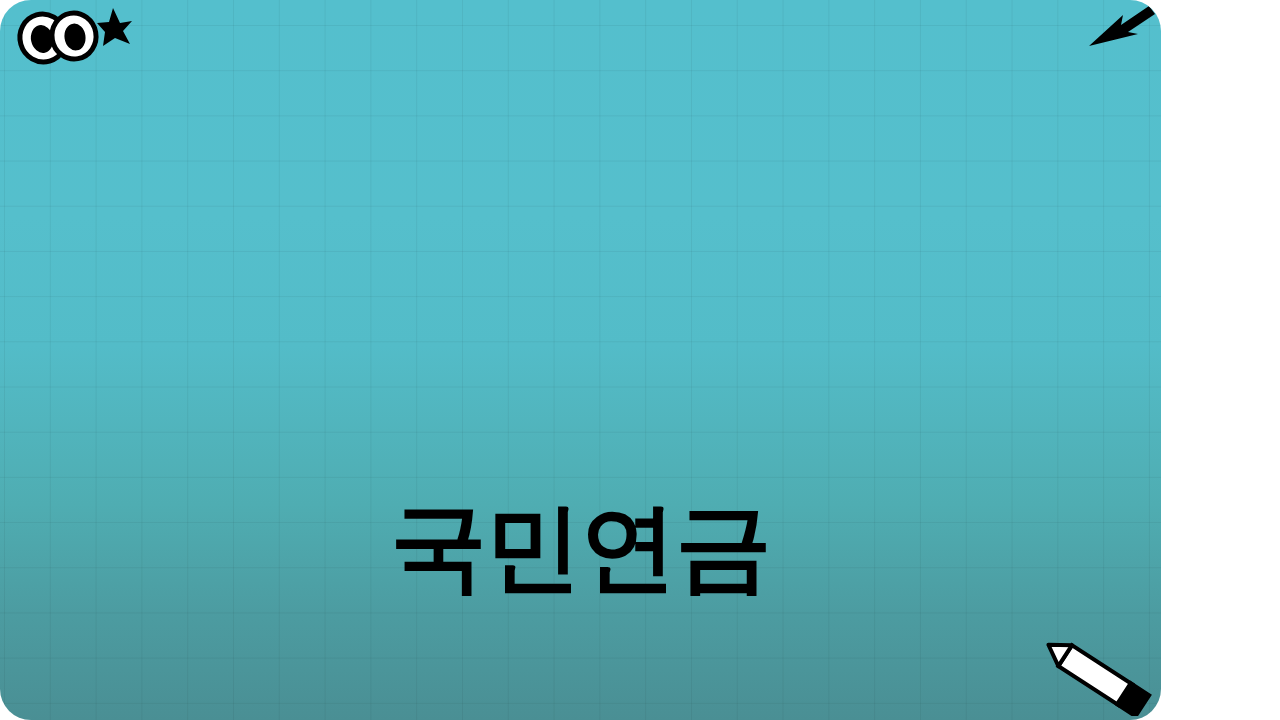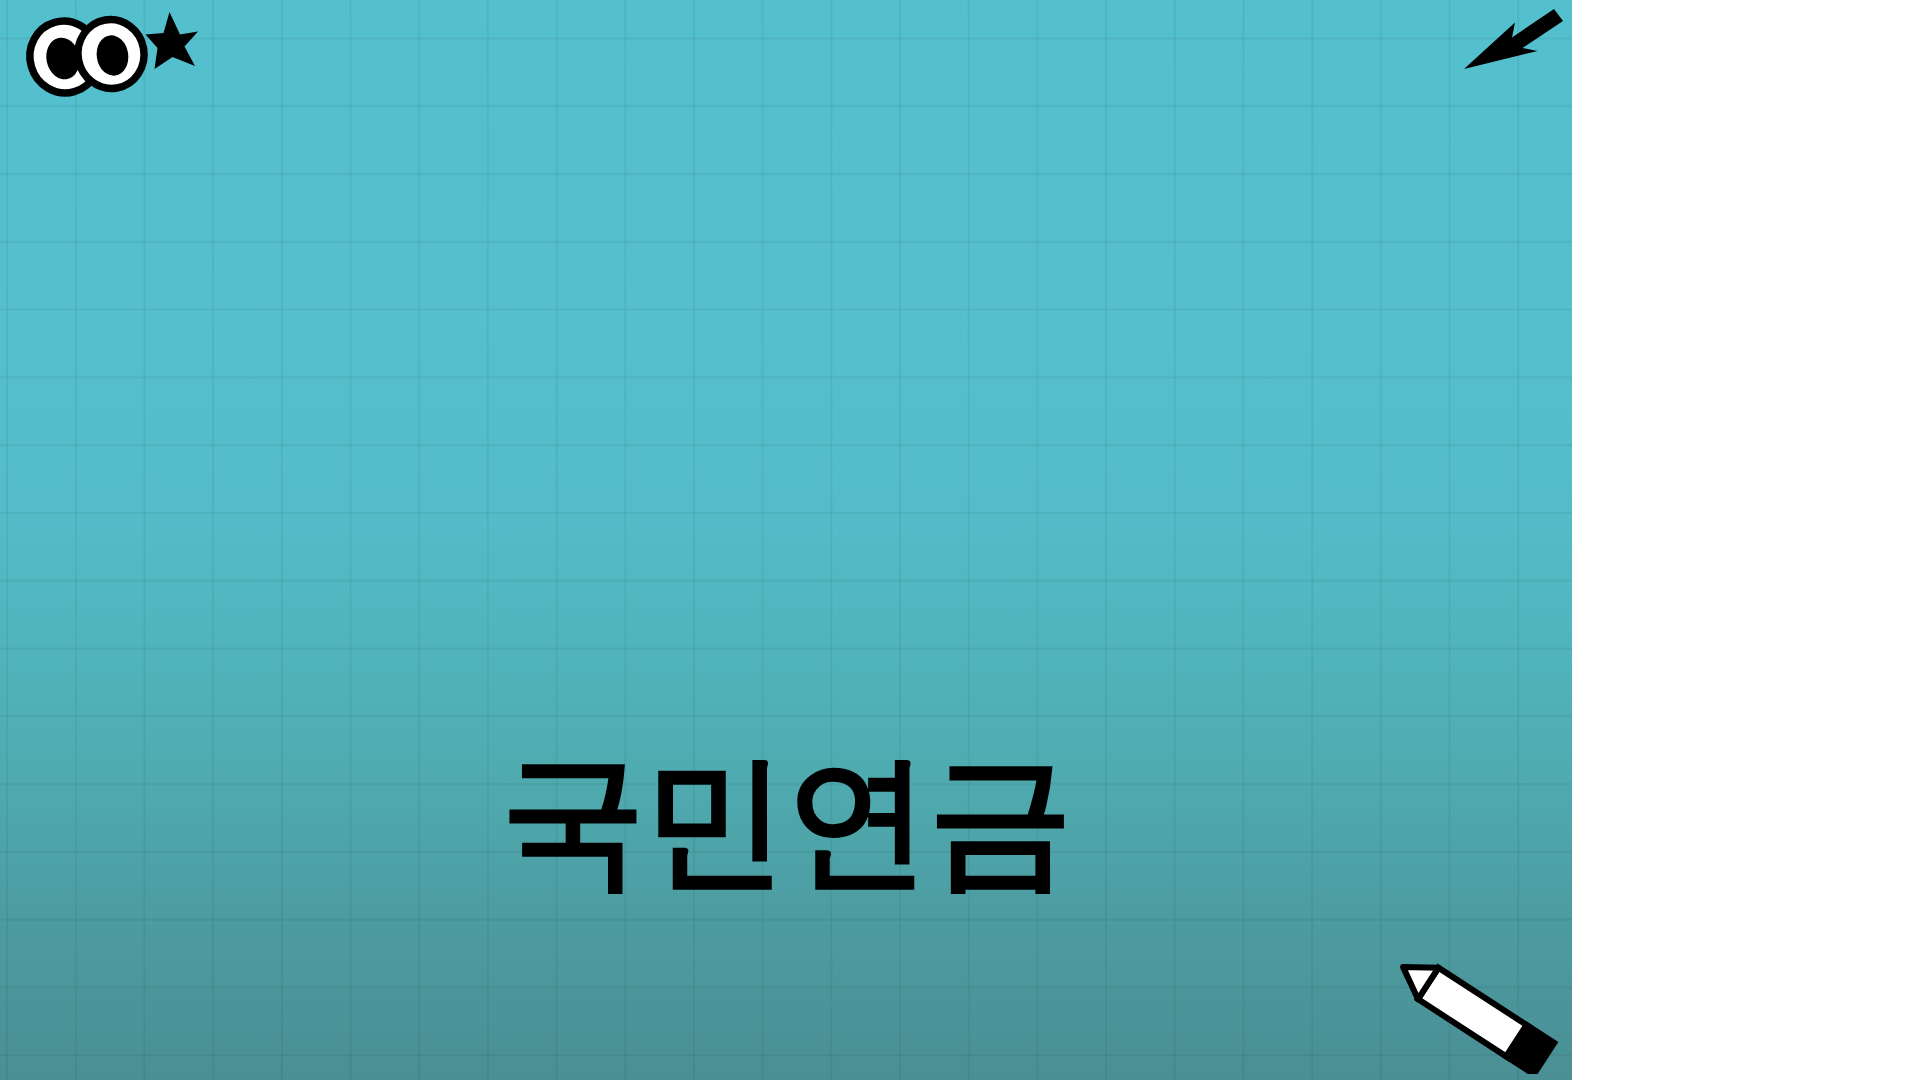--- a/index.html
+++ b/index.html
@@ -8,31 +8,32 @@
     width: 1280px;
     height: 720px;
     overflow: hidden;
   }
   body {
     font-family: "DejaVu Sans", "Liberation Sans", sans-serif;
   }
 
   #slide {
     position: relative;
-    width: 1048px;
+    width: 1161px;
     height: 720px;
     overflow: hidden;
     background:
       linear-gradient(180deg,
         #54bfcd 0%,
         #55bfcc 30%,
         #53bcc8 48%,
         #4fadb2 70%,
         #4c9ba0 86%,
         #4a8f94 100%);
+    border-radius: 31px;
   }
 
   
   #grid {
     position: absolute;
     inset: 0;
     background-image:
       linear-gradient(to right, rgba(0,0,0,0.055) 1.4px, transparent 1.4px),
       linear-gradient(to bottom, rgba(0,0,0,0.055) 1.4px, transparent 1.4px);
     background-size: 45.8px 45.2px;

